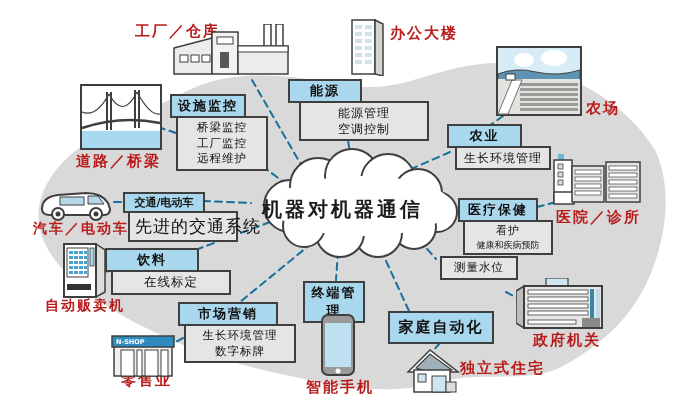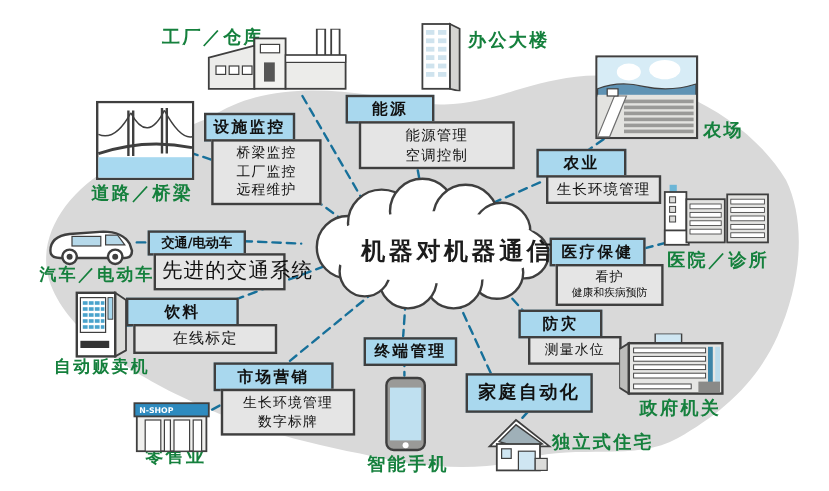--- a/index.html
+++ b/index.html
@@ -6,39 +6,39 @@
   .stage{
     position:relative;width:691px;height:409px;overflow:hidden;background:#fff;
     font-family:"DejaVu Sans","Liberation Sans",sans-serif;color:#222;
   }
   .overlay{position:absolute;left:0;top:0;z-index:1;}
   .blob{fill:var(--blob,#d9d9d9);}
   .connector{stroke:var(--connector,#17709a);stroke-width:2;stroke-dasharray:7 5;fill:none;stroke-linecap:round;}
   .cloud-part{fill:#fff;stroke:var(--outline,#3f3f3f);stroke-width:2;}
   .cloud-cover{fill:#fff;}
   .cloud-label{
-    position:absolute;z-index:3;text-align:right;font-size:20px;font-weight:700;
+    position:absolute;z-index:3;text-align:left;font-size:20px;font-weight:700;
     letter-spacing:3px;color:#1c1c1c;
   }
   .node{position:absolute;z-index:2;}
   .nh{
     background:var(--node-header-bg,#a9d8ee);border:2px solid var(--outline,#3f3f3f);
     font-size:13px;font-weight:700;text-align:center;padding:1px 0;letter-spacing:2px;
     box-sizing:border-box;color:#111;
   }
   .nb{
     background:#e5e5e5;border:2px solid var(--outline,#3f3f3f);font-size:12px;font-weight:400;
     text-align:center;padding:2px 5px;box-sizing:border-box;line-height:1.35;color:#111;
     position:relative;top:-2px;letter-spacing:1px;
   }
   .ni{white-space:nowrap;}
   .ni.small{font-size:9px;letter-spacing:0;}
   .ep-label{
     position:absolute;z-index:2;font-size:15px;font-weight:700;letter-spacing:2px;
-    white-space:nowrap;color:#15803d;
+    white-space:nowrap;color:#b91c1c;
   }
   .illus{position:absolute;z-index:2;}
 </style>
 </head>
 <body>
 
 <div class="stage">
 
   <svg class="overlay" width="691" height="409" viewBox="0 0 691 409">
     <path class="blob" d="M175,98 C230,62 300,78 355,86 C400,92 430,70 480,64 C540,56 620,92 655,150 C672,185 668,235 648,280 C630,320 600,345 565,365 C530,385 480,370 440,382 C400,394 350,390 300,378 C250,368 200,355 150,330 C100,306 50,270 40,230 C32,196 55,160 95,138 C125,120 150,108 175,98 Z"></path>
@@ -123,36 +123,35 @@
   </div>
 
   <div class="node" style="left:105px;top:248px">
     <div class="nh" style="width:94px">饮料</div>
     <div class="nb" style="margin-left:6px;width:120px;font-size:12.5px">
       <div class="ni">在线标定</div>
     </div>
   </div>
 
   <div class="node" style="left:432px;top:258px">
-    <div class="nh" style="width:70px">防灾</div>
     <div class="nb" style="margin-left:8px;width:78px;font-size:11.5px">
       <div class="ni">测量水位</div>
     </div>
   </div>
 
   <div class="node" style="left:178px;top:302px">
     <div class="nh" style="width:100px">市场营销</div>
     <div class="nb" style="margin-left:6px;width:112px;font-size:11.5px">
       <div class="ni">生长环境管理</div>
       <div class="ni">数字标牌</div>
     </div>
   </div>
 
   <div class="node" style="left:303px;top:281px">
-    <div class="nh" style="width:78px">终端管理</div>
+    <div class="nh" style="width:62px">终端管理</div>
   </div>
 
   <div class="node" style="left:388px;top:311px">
     <div class="nh" style="width:106px;font-size:15px;padding:5px 4px">家庭自动化</div>
   </div>
 
   <div class="ep-label" style="left:135px;top:22px">工厂／仓库</div>
   <div class="ep-label" style="left:390px;top:24px">办公大楼</div>
   <div class="ep-label" style="left:586px;top:99px">农场</div>
   <div class="ep-label" style="left:76px;top:152px">道路／桥梁</div>

